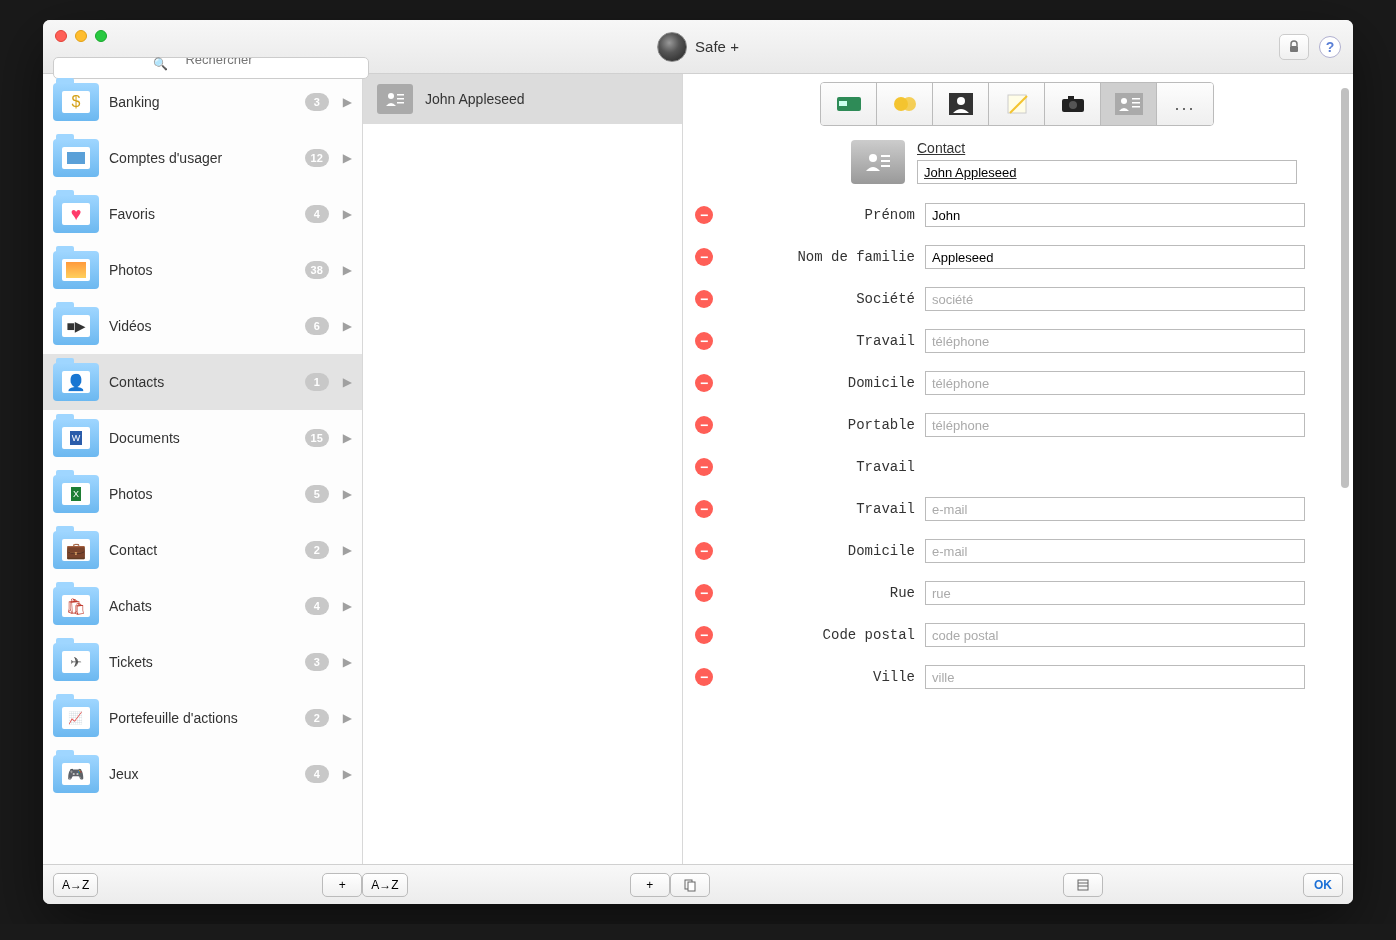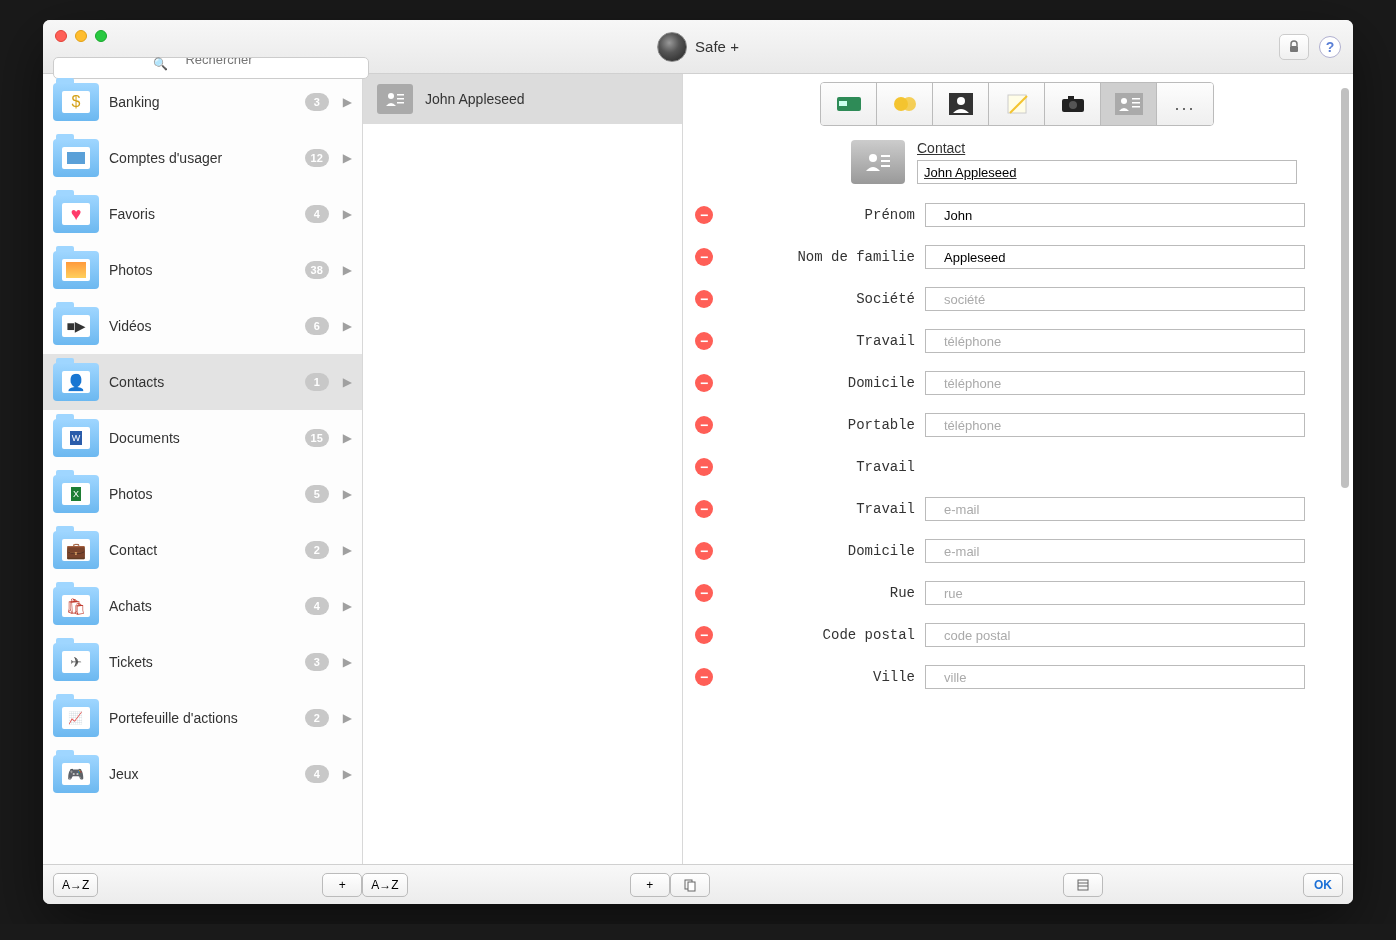--- a/index.html
+++ b/index.html
@@ -164,21 +164,21 @@
   width: 18px; height: 18px; border-radius: 50%; background: #ff5f57;
   border: none; color:#fff; font-weight:bold; font-size:14px; line-height:14px;
   display:flex; align-items:center; justify-content:center; cursor:pointer;
   margin-left: 4px;
 }
 .field-label {
   width: 192px; text-align: right; font-size: 14px; color: #333; font-family: Liberation Mono, monospace;
 }
 .field-input {
   flex:1; max-width: 380px; height: 24px; border:1px solid #bbb;
-  padding: 2px 18px; font-size:13px; background:#fff;
+  padding: 2px 6px; font-size:13px; background:#fff;
 }
 .field-input::placeholder { color: #aaa; }
 
 .scrollbar {
   position:absolute; right:4px; top:68px; width:8px; height:780px;
   background: transparent;
 }
 .scrollbar .thumb {
   width:8px; height:400px; background:#c0c0c0; border-radius:4px;
 }

